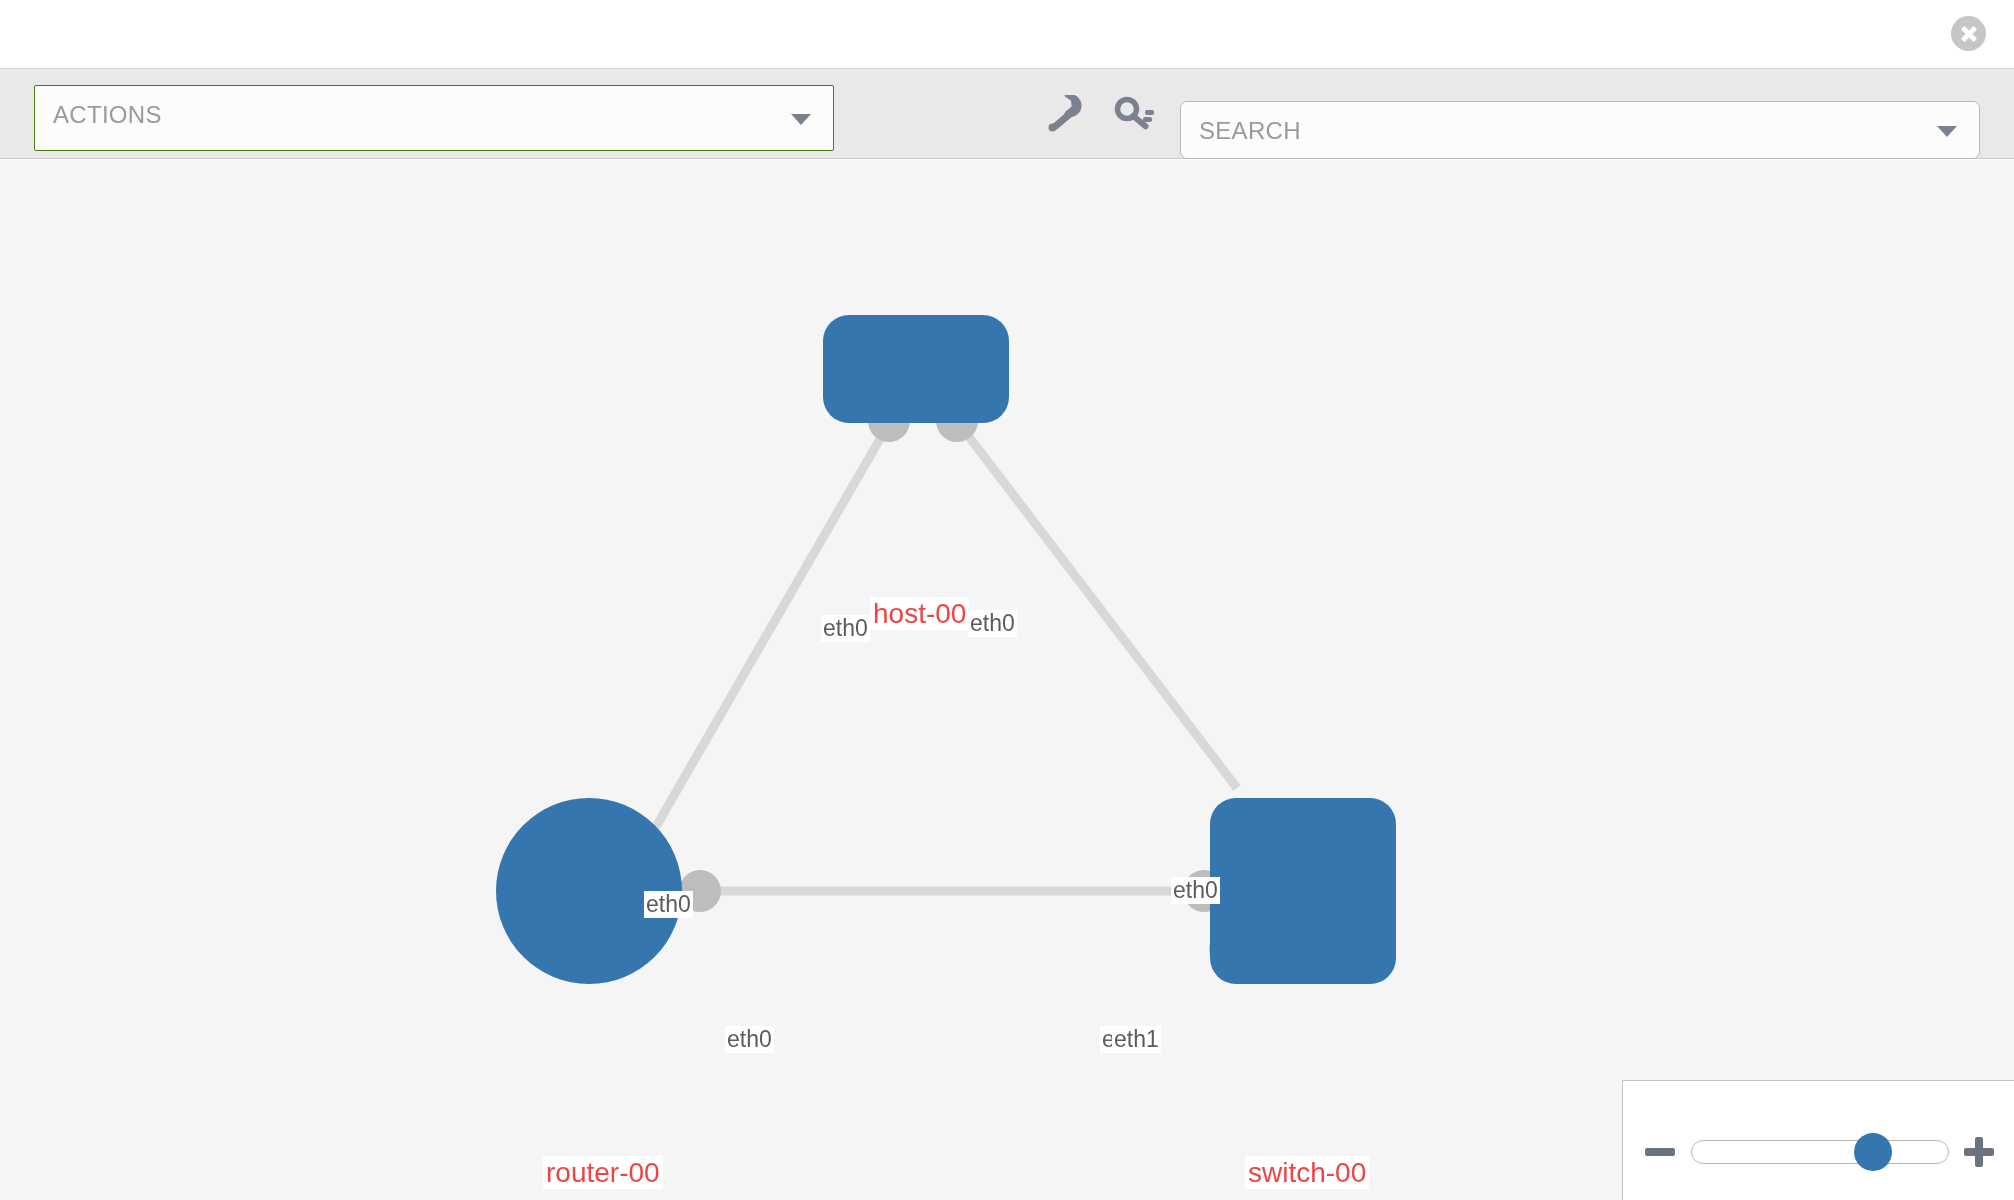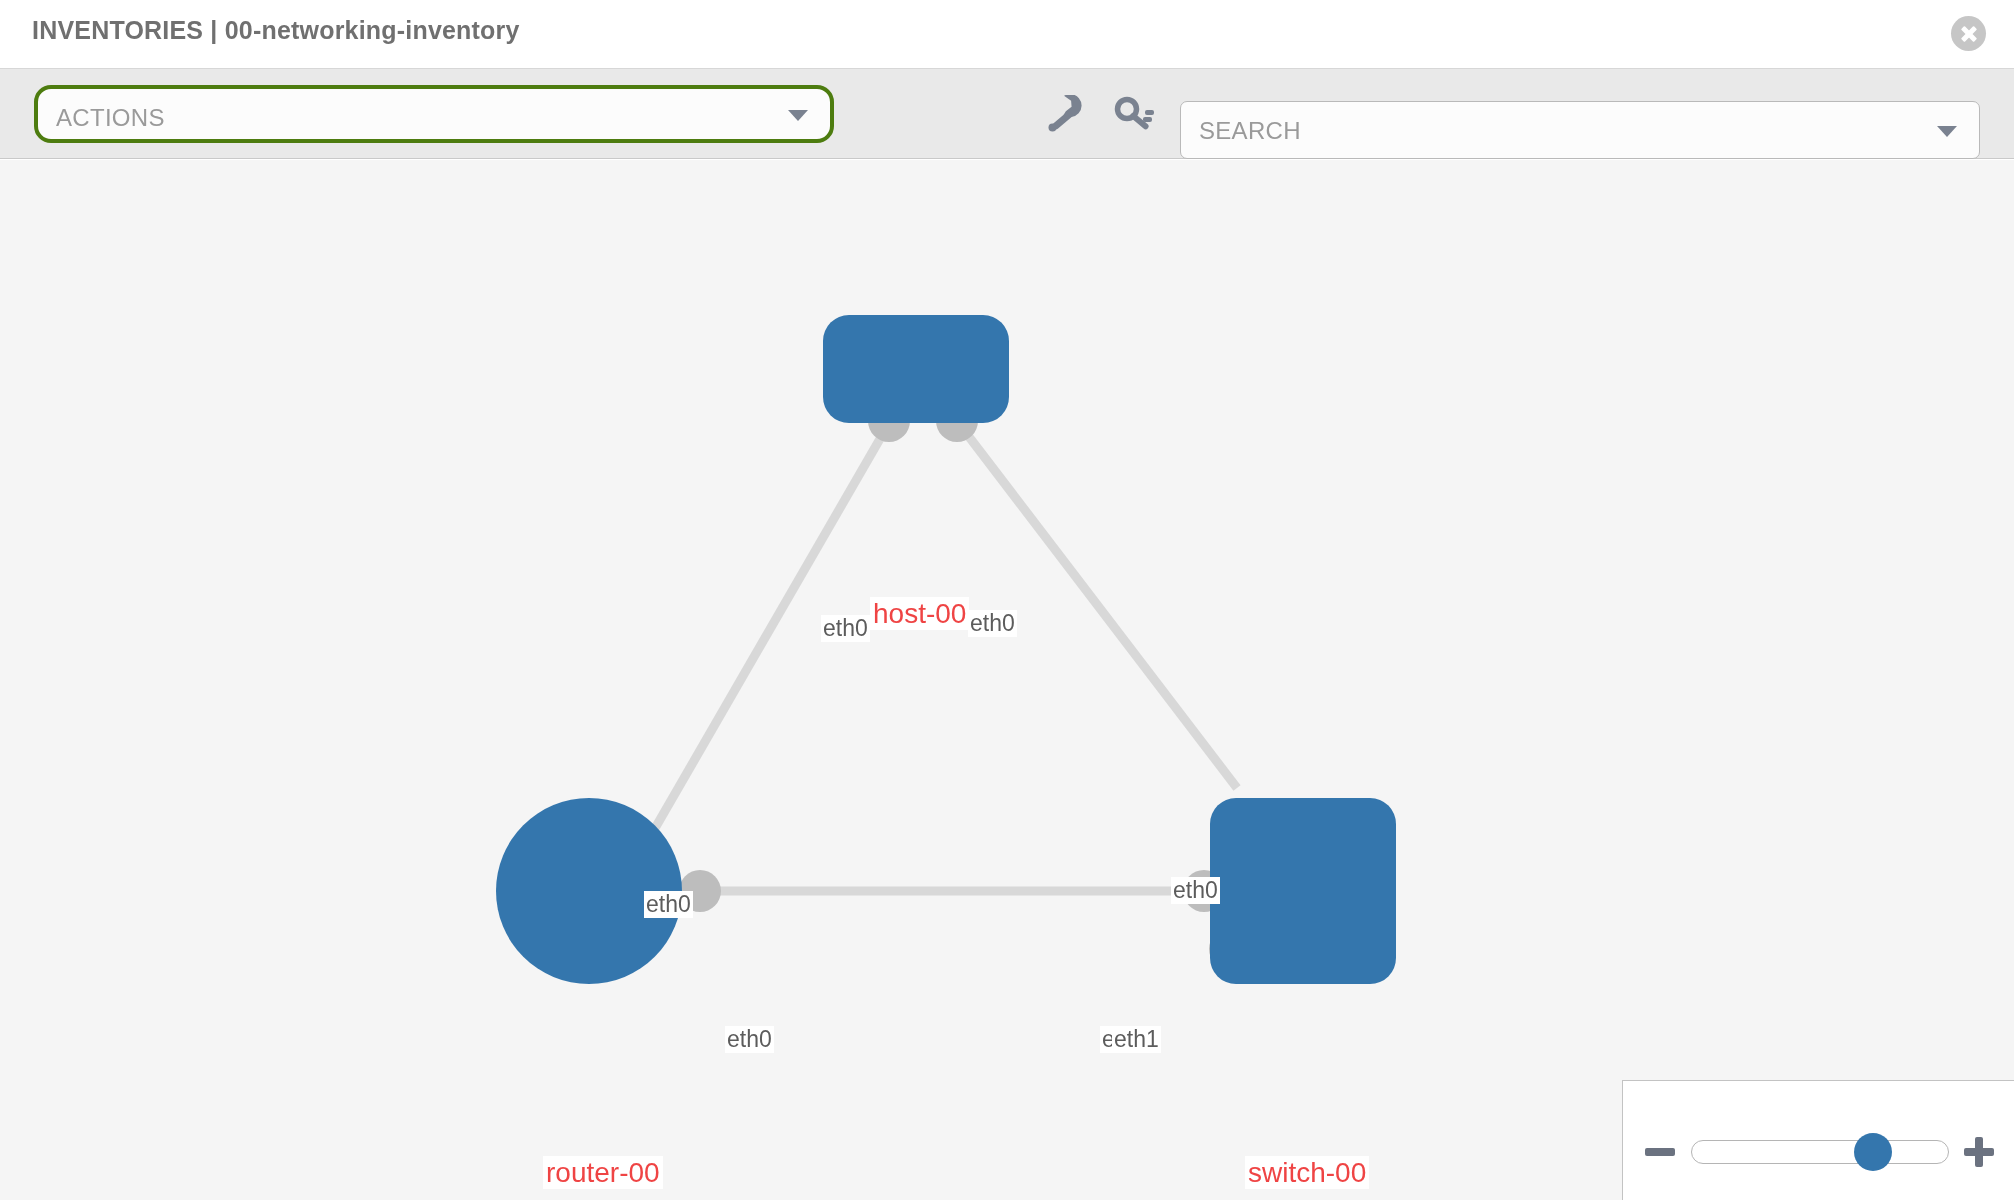--- a/index.html
+++ b/index.html
@@ -69,24 +69,24 @@
     height: 90px;
     background: #e9e9e9;
     border-bottom: 1px solid #c9c9c9;
     box-sizing: border-box;
   }
   .actions-select {
     position: absolute;
     left: 34px;
     top: 16px;
     width: 800px;
-    height: 58px;
+    height: 66px;
     background: #fcfcfc;
-    border: 4px solid #4d7c0f;
-    border-radius: 17px;
+    border: 1px solid #4d7c0f;
+    border-radius: 2px;
     box-sizing: border-box;
     cursor: pointer;
   }
   .actions-select .sel-label {
     position: absolute;
     left: 18px;
     top: 15px;
     font-size: 24px;
     color: #9a9a9a;
     letter-spacing: 0.3px;
@@ -267,21 +267,20 @@
     width: 38px;
     height: 38px;
     border-radius: 50%;
     background: #3476ad;
   }
 </style>
 </head>
 <body>
 
 <div class="header">
-  <div class="page-title">INVENTORIES | 00-networking-inventory</div>
   <div class="close-btn"></div>
 </div>
 
 <div class="toolbar">
 
   <div class="actions-select">
     <span class="sel-label">ACTIONS</span>
     <span class="caret"></span>
   </div>
 

